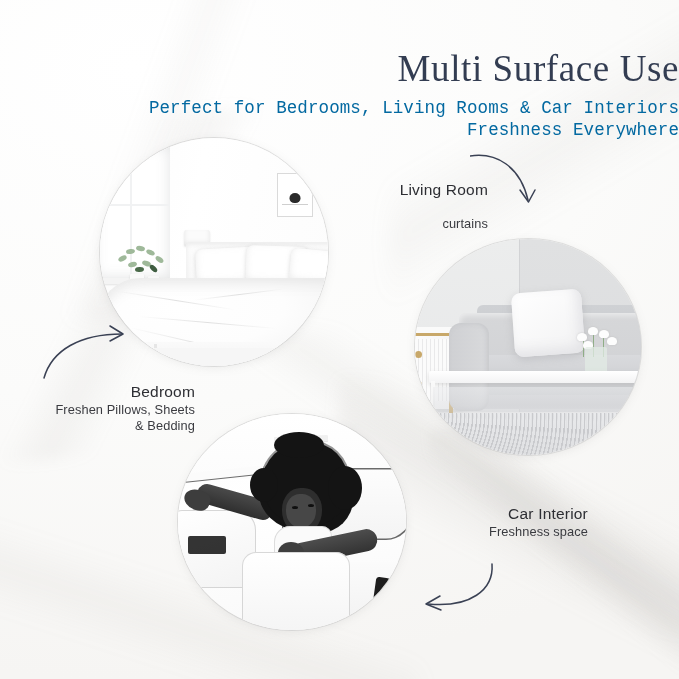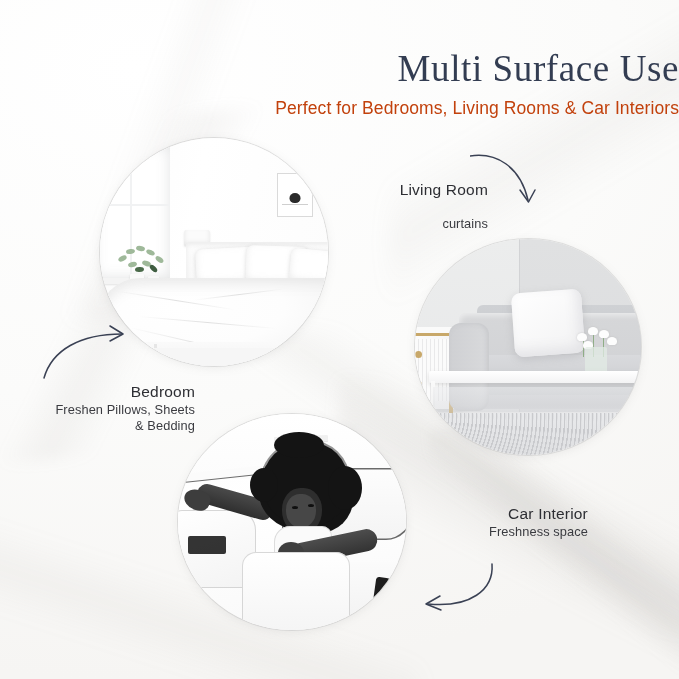--- a/index.html
+++ b/index.html
@@ -38,21 +38,21 @@
 
   
   .header{position:absolute;left:0;right:0;top:22px;text-align:right;margin-top:24px;}
   .title{
     font-family:"Liberation Serif", serif;
     font-size:37px;line-height:46px;letter-spacing:.6px;
     color:#333d52;font-weight:400;
   }
   .subtitle{
     font-size:17.5px;line-height:22px;letter-spacing:.1px;
-    color:#c2410c;font-weight:300;margin-top:5px;
+    color:#0369a1;font-weight:300;margin-top:5px;font-family:Liberation Mono, monospace;
   }
   .subtitle .l2{display:block;}
 
   
   .circle{position:absolute;border-radius:50%;overflow:hidden;
     box-shadow:0 0 0 1px rgba(190,190,190,.45), 0 2px 10px rgba(130,130,130,.13);}
   .circle .scene{position:absolute;inset:0;}
 
   
   #c-bedroom{left:100px;top:138px;width:228px;height:228px;}
@@ -172,20 +172,21 @@
   <div class="fold f3"></div>
   <div class="fold f4"></div>
   <div class="fold f5"></div>
   <div class="fold f6"></div>
   <div class="fold f7"></div>
 
   <div class="header">
     <div class="title">Multi Surface Use</div>
     <div class="subtitle">
       <span>Perfect for Bedrooms, Living Rooms &amp; Car Interiors</span>
+      <span class="l2">Freshness Everywhere</span>
     </div>
   </div>
 
   <div class="circle" id="c-bedroom">
     <div class="scene">
       <div class="bed-wall"></div>
       <div class="bed-window"></div>
       <div class="bed-winframe" style="left:30px;top:8px;width:2px;height:132px;"></div>
       <div class="bed-winframe" style="left:-6px;top:66px;width:76px;height:2px;"></div>
       <div class="bed-sill"></div>

